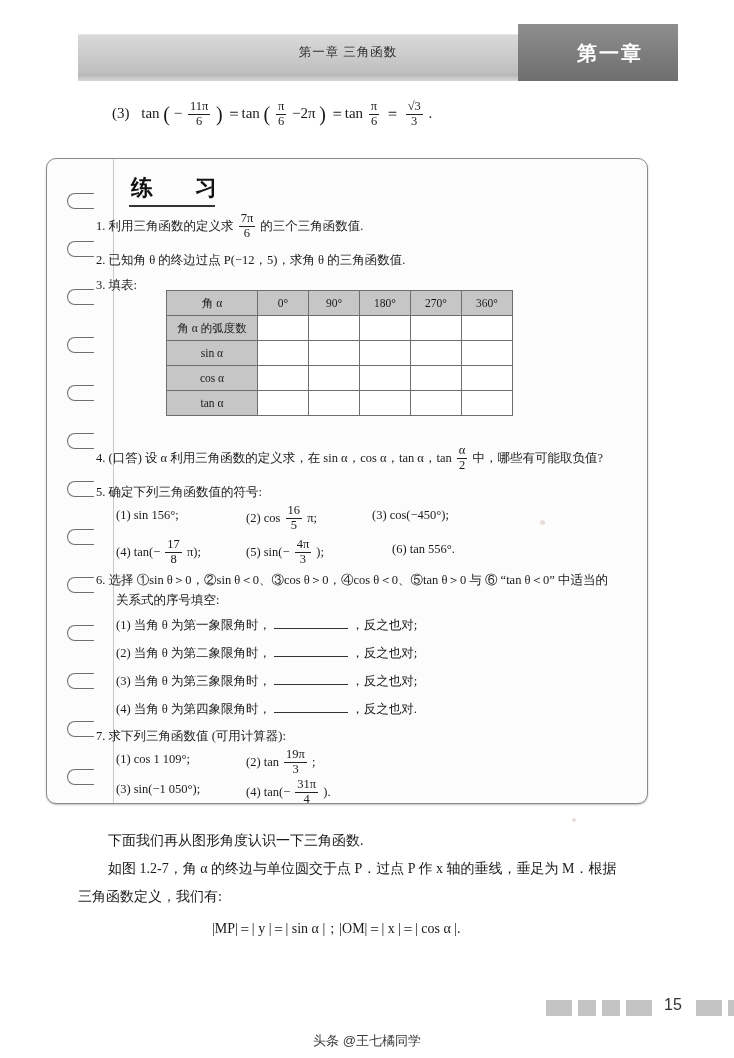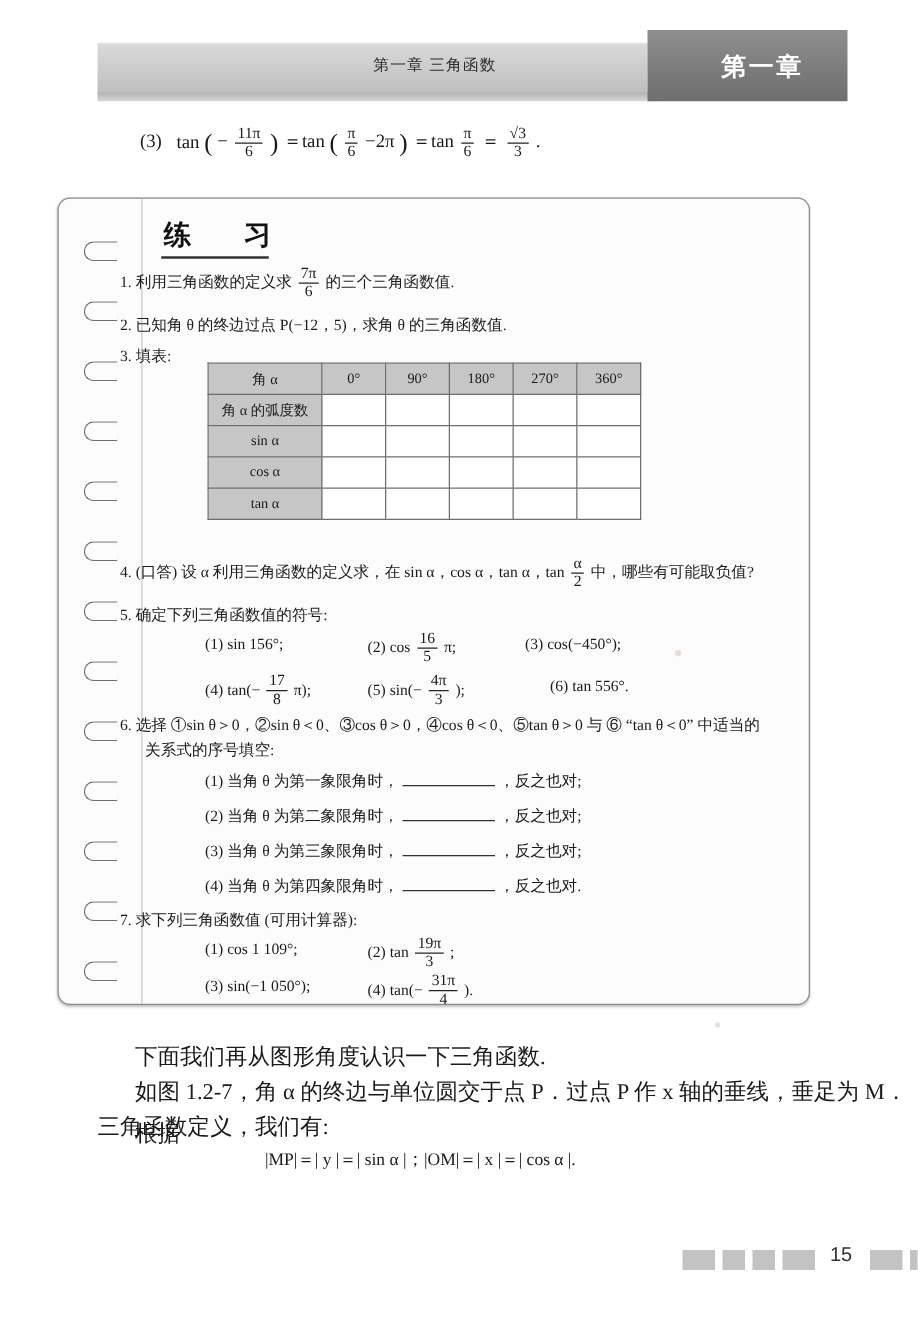--- a/index.html
+++ b/index.html
@@ -69,38 +69,38 @@
   .title-lianxi{
     position:absolute;left:84px;top:14px;font-size:22px;font-weight:bold;
     letter-spacing:10px;color:#111;
     font-family:"DejaVu Sans", sans-serif;
   }
   .title-underline{
     position:absolute;left:82px;top:46px;width:86px;height:2px;background:#333;
   }
 
   .q{position:absolute;font-size:12.5px;line-height:1.7;color:#1a1a1a;}
-  .sub{position:absolute;font-size:12.5px;margin-left:48px;}
+  .sub{position:absolute;font-size:12.5px;}
 
   
   .tbl{
     position:absolute;left:166px;top:290px;border-collapse:collapse;
     font-size:11.5px;
   }
   .tbl td{
     border:1px solid #6e6e6e;
     width:48px;height:22px;text-align:center;background:#ffffff;
   }
   .tbl td.head{background:#c6c6c6;}
   .tbl td.rowlabel{width:88px;background:#c6c6c6;}
 
   .blank{display:inline-block;border-bottom:1px solid #333;width:74px;height:12px;}
 
   
-  .para{position:absolute;font-size:18px;line-height:1.9;color:#1a1a1a;}
+  .para{position:absolute;font-size:14px;line-height:1.9;color:#1a1a1a;}
 
   
   .footer-blocks{position:absolute;left:546px;top:1000px;height:16px;}
   .fb{position:absolute;top:0;height:16px;background:#c3c3c3;}
   .page-num{
     position:absolute;left:664px;top:996px;font-size:16px;color:#333;
     font-family:"Liberation Sans", sans-serif;
   }
   .watermark{
     position:absolute;left:0;top:1032px;width:734px;text-align:center;
@@ -344,16 +344,17 @@
 
   <div class="footer-blocks">
     <div class="fb" style="left:0px;width:26px;"></div>
     <div class="fb" style="left:32px;width:18px;"></div>
     <div class="fb" style="left:56px;width:18px;"></div>
     <div class="fb" style="left:80px;width:26px;"></div>
     <div class="fb" style="left:150px;width:26px;"></div>
     <div class="fb" style="left:182px;width:6px;"></div>
   </div>
   <div class="page-num">15</div>
+  <div class="watermark">头条 @王七橘同学</div>
 
   <div class="spot" style="left:540px;top:520px;width:5px;height:5px;"></div>
   <div class="spot" style="left:572px;top:818px;width:4px;height:4px;"></div>
 </div>
 
 </body></html>

